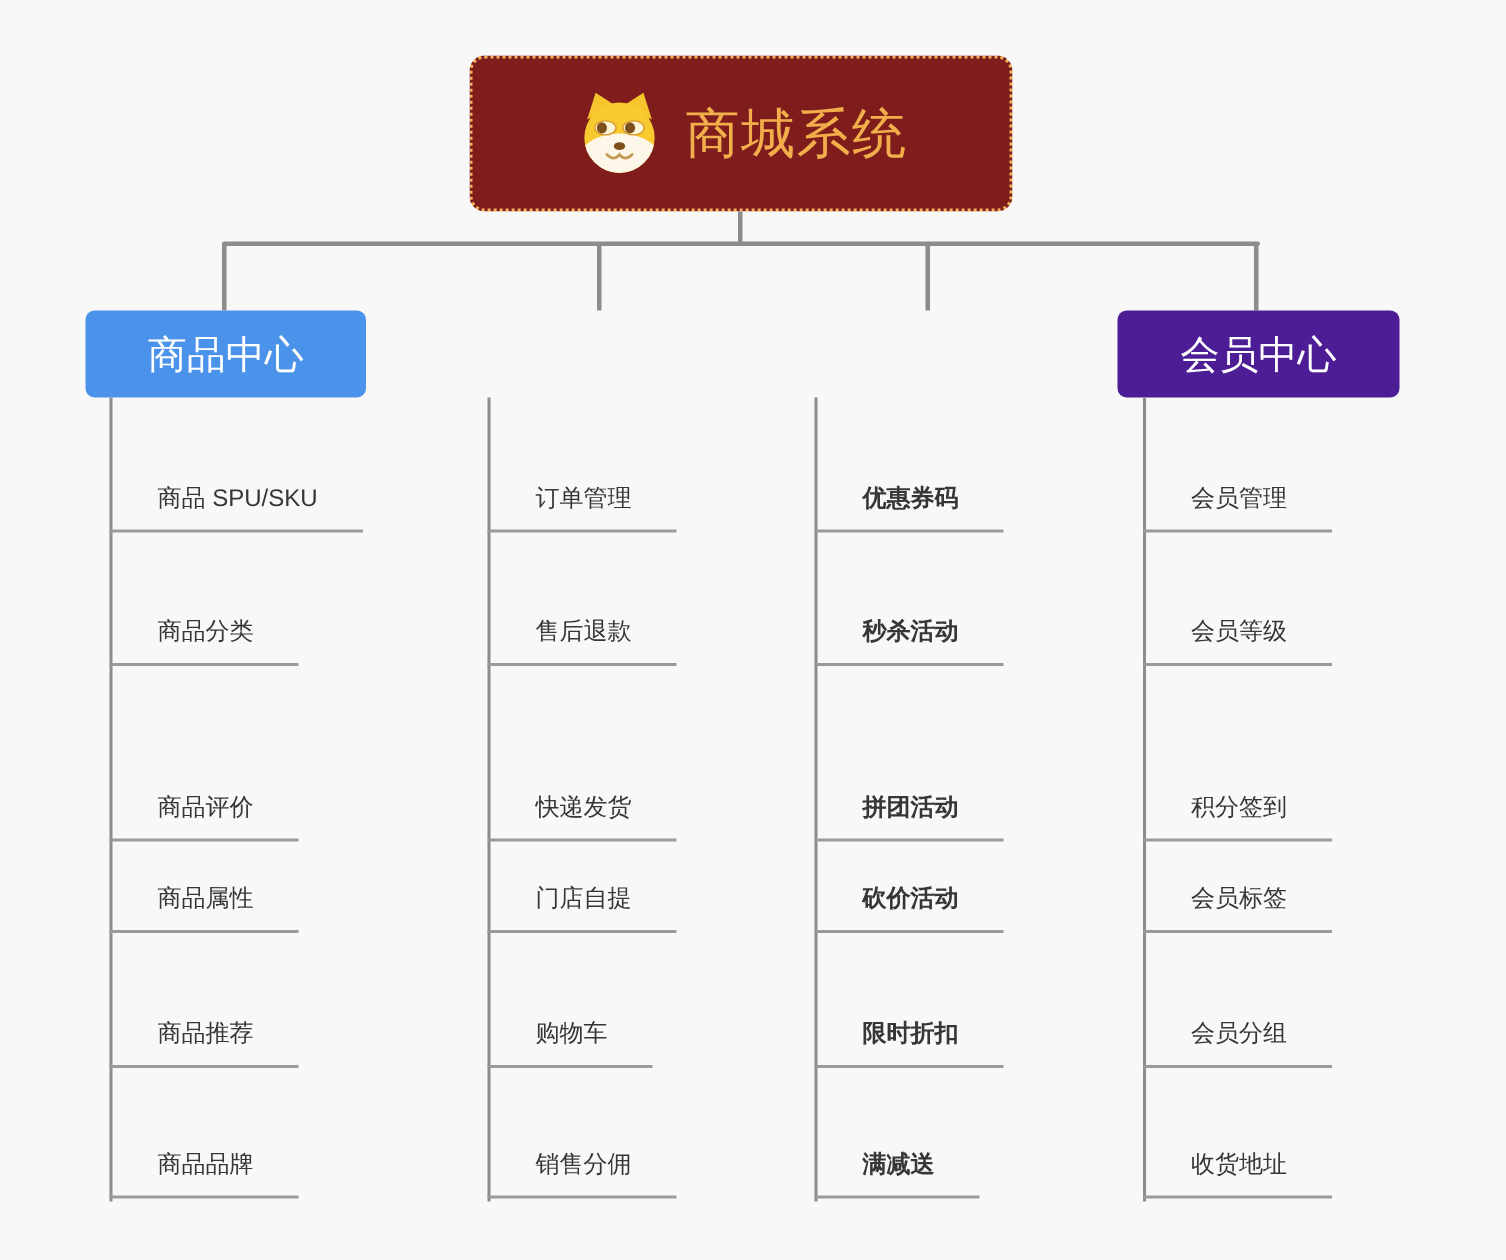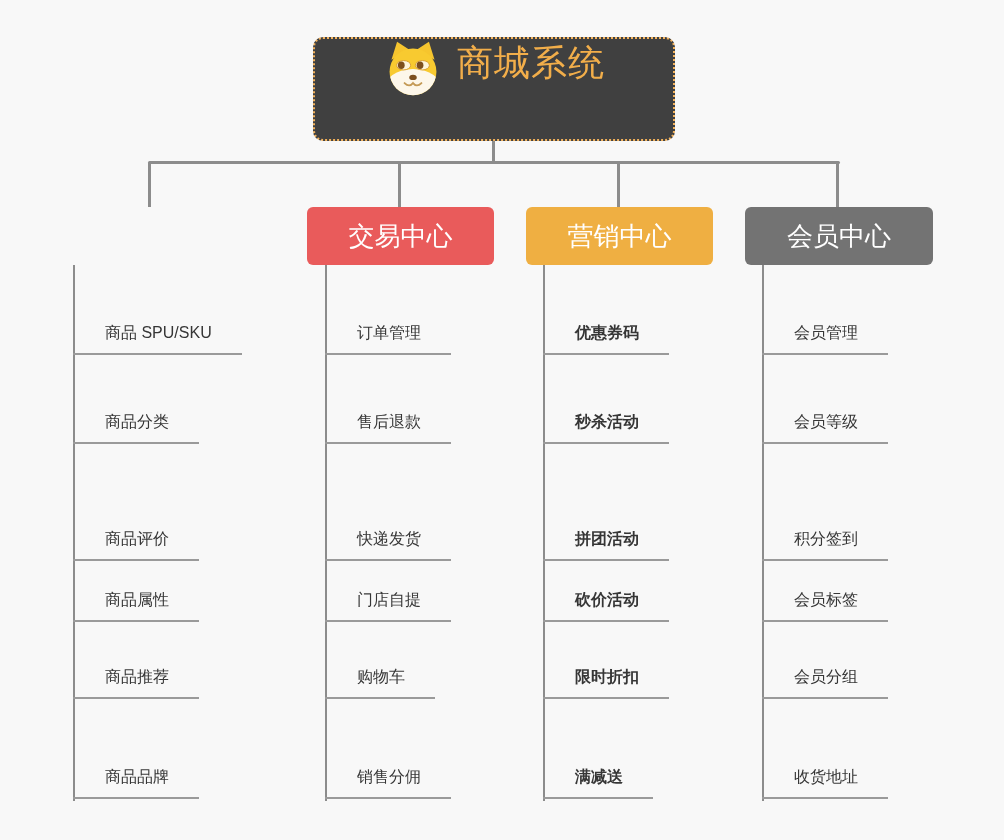--- a/index.html
+++ b/index.html
@@ -9,25 +9,25 @@
   }
   .canvas{
     position:relative;
     width:1004px;height:840px;
     background:#f8f8f8;
     overflow:hidden;
   }
   
   .root{
     position:absolute;left:313px;top:37px;width:362px;height:104px;
-    background:#404040;
+    background:#7f1d1d;
     border:2px dotted #f3b25c;
     border-radius:10px;
     box-sizing:border-box;
-    display:flex;justify-content:center;gap:14px;
+    display:flex;align-items:center;justify-content:center;gap:14px;
     cursor:pointer;
   }
   .root-title{
     font-size:36px;
     color:#f2ae4a;
     letter-spacing:1px;
     white-space:nowrap;
   }
   .doge{width:60px;height:60px;display:block;flex:0 0 auto;}
   
@@ -56,21 +56,21 @@
   .leaf{
     position:absolute;left:0;
     height:40px;line-height:40px;
     padding:0 30px 0 32px;
     border-bottom:2px solid #9a9a9a;
     font-size:16px;color:#363636;
     white-space:nowrap;
     cursor:pointer;
   }
   .r0{top:48px;} .r1{top:137px;} .r2{top:226px;margin-top:28px;}
-  .r3{top:315px;} .r4{top:392px;} .r5{top:492px;}
+  .r3{top:315px;} .r4{top:405px;} .r5{top:492px;}
 </style>
 </head>
 <body>
 
 <div class="canvas">
 
   <div class="root">
     <svg class="doge" viewBox="0 0 64 64" aria-hidden="true">
       <polygon points="9,22 15,3 29,12" fill="#f6c52e"></polygon>
       <polygon points="55,22 49,3 35,12" fill="#f6c52e"></polygon>
@@ -91,23 +91,22 @@
     <span class="root-title">商城系统</span>
   </div>
 
   <div class="conn stub"></div>
   <div class="conn bus"></div>
   <div class="conn drop d0"></div>
   <div class="conn drop d1"></div>
   <div class="conn drop d2"></div>
   <div class="conn drop d3"></div>
 
-  <div class="header h1" style="background: rgb(233, 91, 91);">交易中心</div>
-  <div class="header h2" style="background: rgb(239, 175, 66);">营销中心</div>
-  <div class="header h3" style="background: #737373;">会员中心</div>
+  <div class="header h0" style="background: rgb(75, 147, 234);">商品中心</div>
+  <div class="header h3" style="background: #4c1d95;">会员中心</div>
 
   <div class="col c0">
     <div class="leaf r0">商品 SPU/SKU</div>
     <div class="leaf r1">商品分类</div>
     <div class="leaf r2">商品评价</div>
     <div class="leaf r3">商品属性</div>
     <div class="leaf r4">商品推荐</div>
     <div class="leaf r5">商品品牌</div>
   </div>
 

